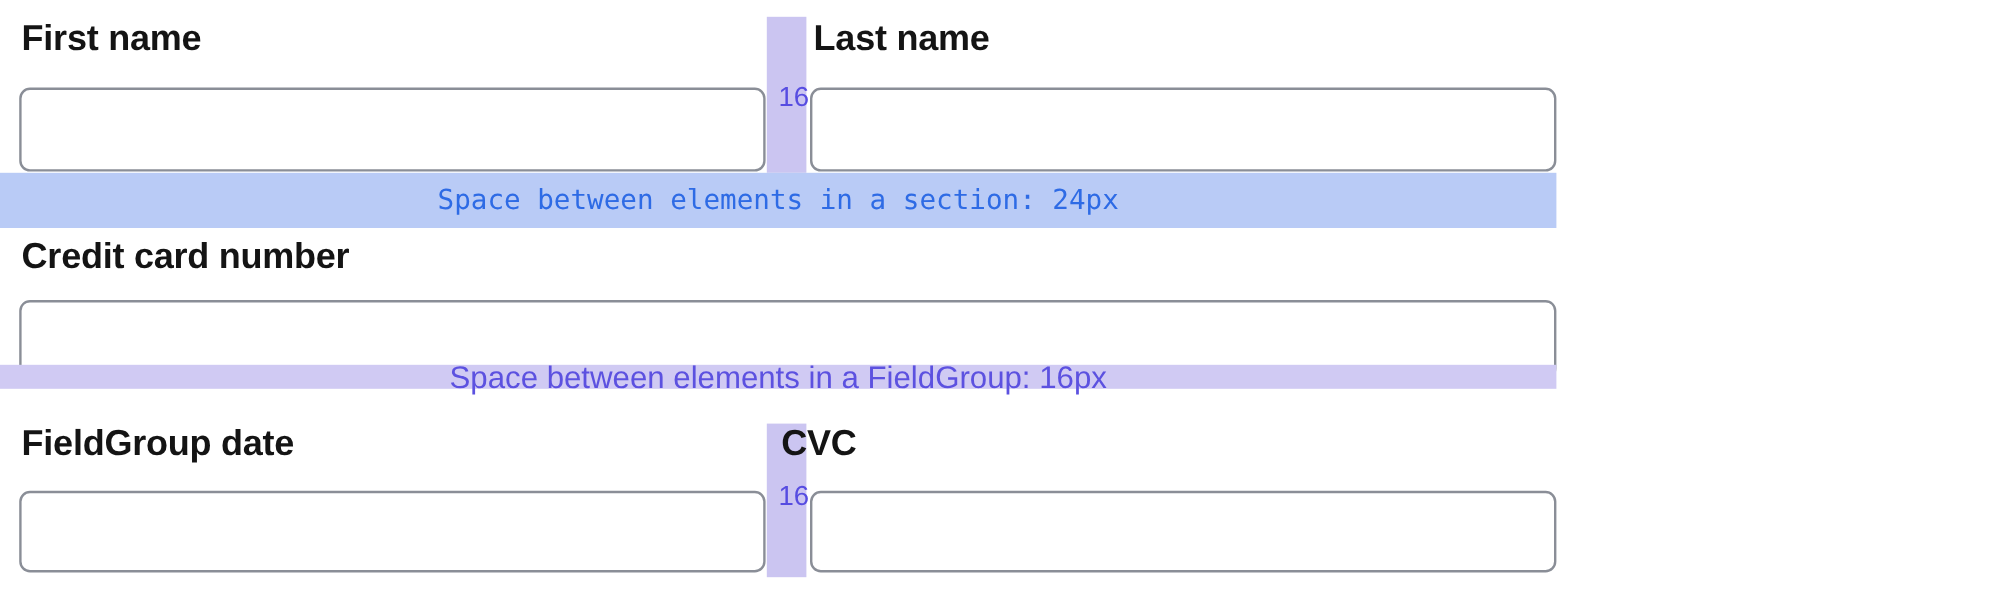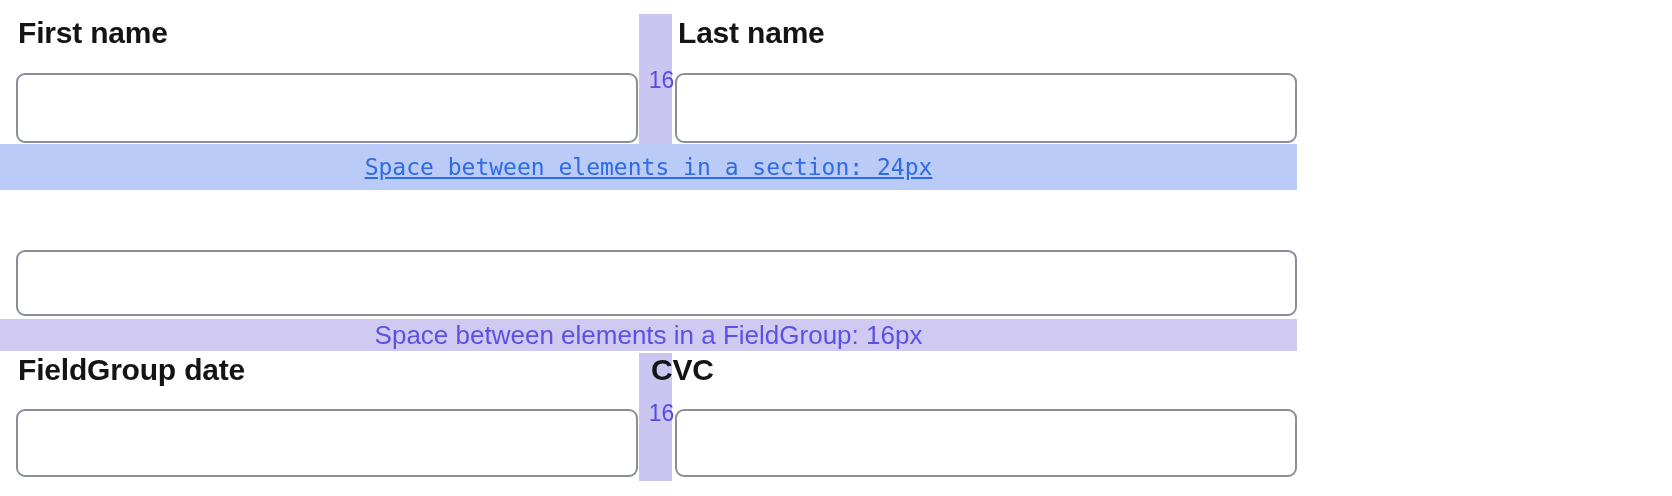--- a/index.html
+++ b/index.html
@@ -58,21 +58,20 @@
     left: 0; width: 1297px;
     display: flex; align-items: center; justify-content: center;
   }
   .h-ruler.section { background: var(--section-strip); }
   .h-ruler.group   { background: var(--group-strip); }
   .ruler-text-mono {
     font-family: "DejaVu Sans Mono", monospace;
     font-size: 23px;
     color: var(--section-text);
     white-space: nowrap;
-    text-decoration: underline;
   }
   .ruler-text-sans {
     font-family: "Liberation Sans", sans-serif;
     font-size: 26px;
     color: var(--group-text);
     white-space: nowrap;
   }
 </style>
 </head>
 <body>
@@ -85,23 +84,24 @@
   <div class="field-label" style="left:678px; top:14px;">Last name</div>
   <div class="field-label" style="left:18px; top:14px;">First name</div>
 
   <input class="text-input" type="text" style="left: 16px; top: 73px; width: 622px; height: 70px;" aria-label="First name">
   <input class="text-input" type="text" style="left: 675px; top: 73px; width: 622px; height: 70px;" aria-label="Last name">
 
   <div class="h-ruler section" style="top:144px; height:46px;">
     <span class="ruler-text-mono">Space between elements in a section: 24px</span>
   </div>
 
+  <div class="field-label" style="left:18px; top:195px;">Credit card number</div>
   <input class="text-input" type="text" style="left: 16px; top: 250px; width: 1281px; height: 66px;" aria-label="Credit card number">
 
-  <div class="h-ruler group" style="top:319px; height:32px;">
+  <div class="h-ruler group" style="top:304px; height:20px;">
     <span class="ruler-text-sans">Space between elements in a FieldGroup: 16px</span>
   </div>
 
   <div class="v-gap-strip" style="left:639px; top:353px; width:33px; height:128px;"></div>
   <div class="gap-size-label" style="left:639px; top:402px;">16</div>
 
   <div class="field-label" style="left:18px; top:351px;">FieldGroup date</div>
   <div class="field-label" style="left:651px; top:351px;">CVC</div>
 
   <input class="text-input" type="text" style="left: 16px; top: 409px; width: 622px; height: 68px;" aria-label="Expiration date">

